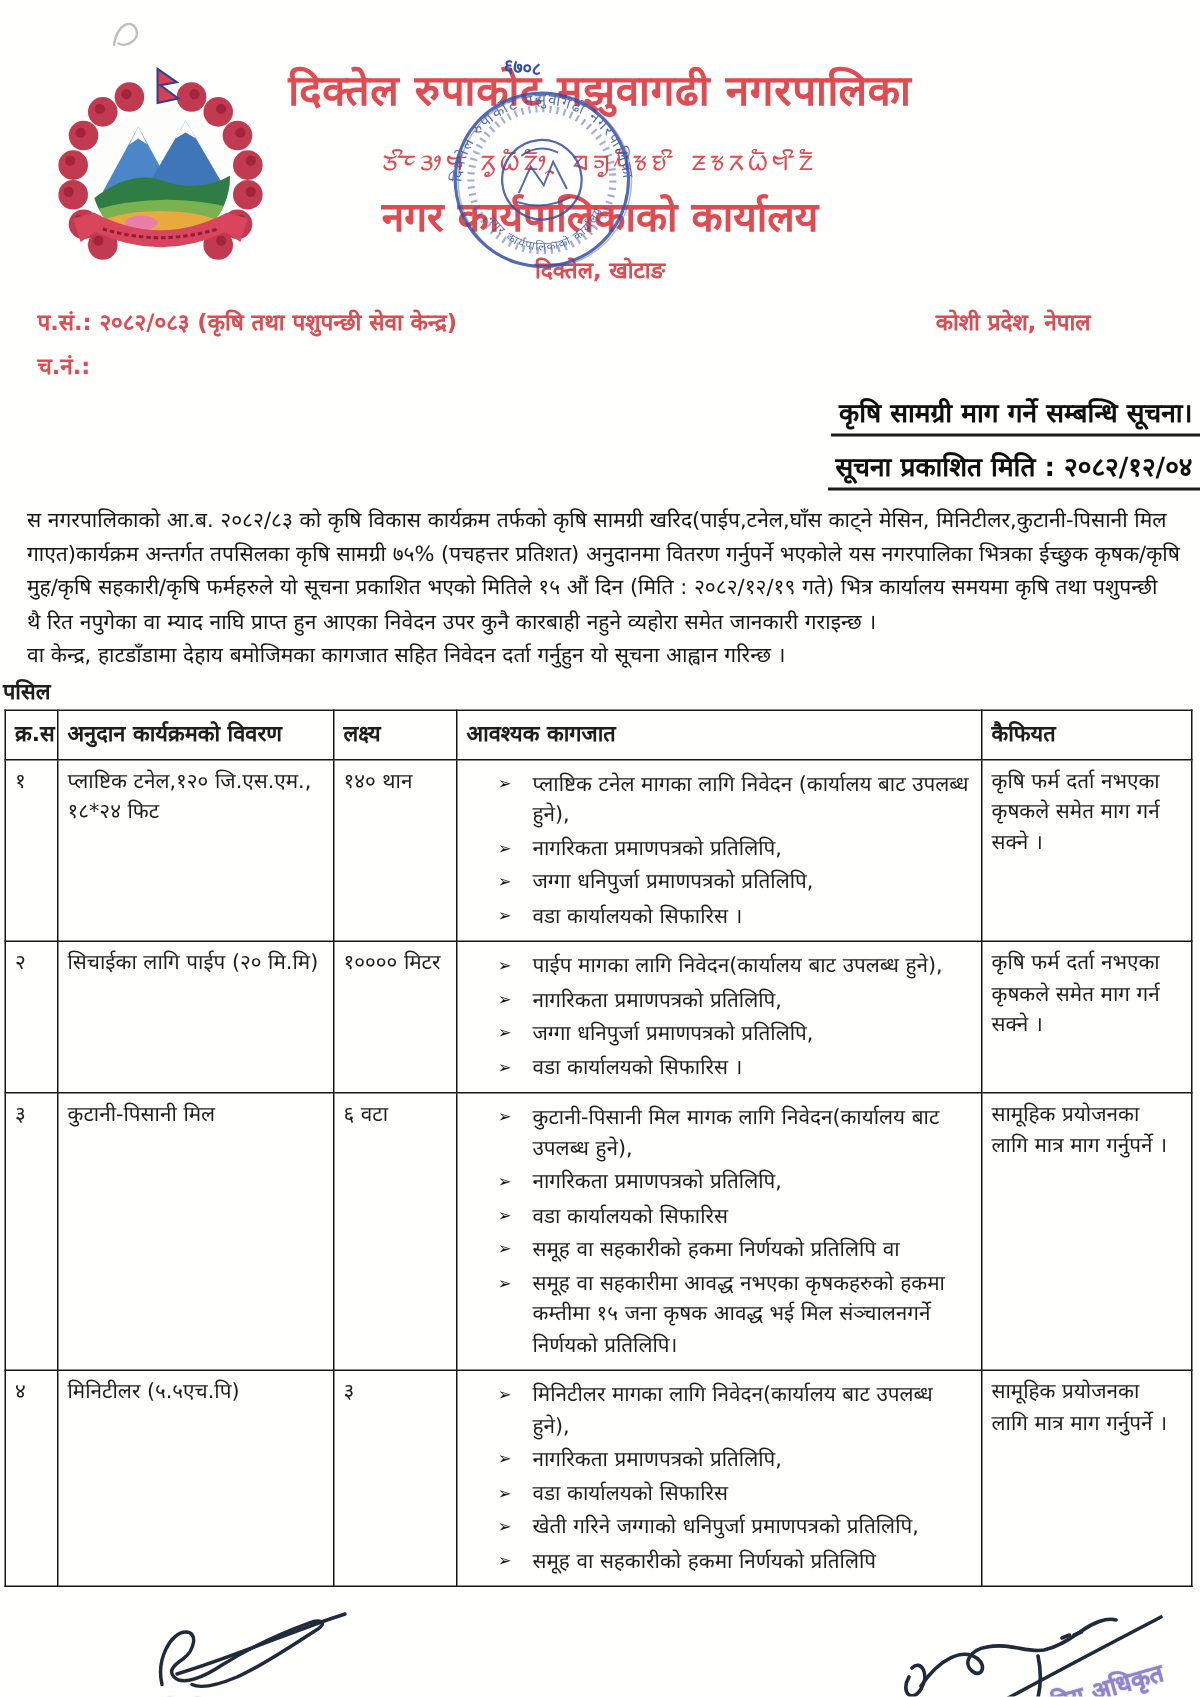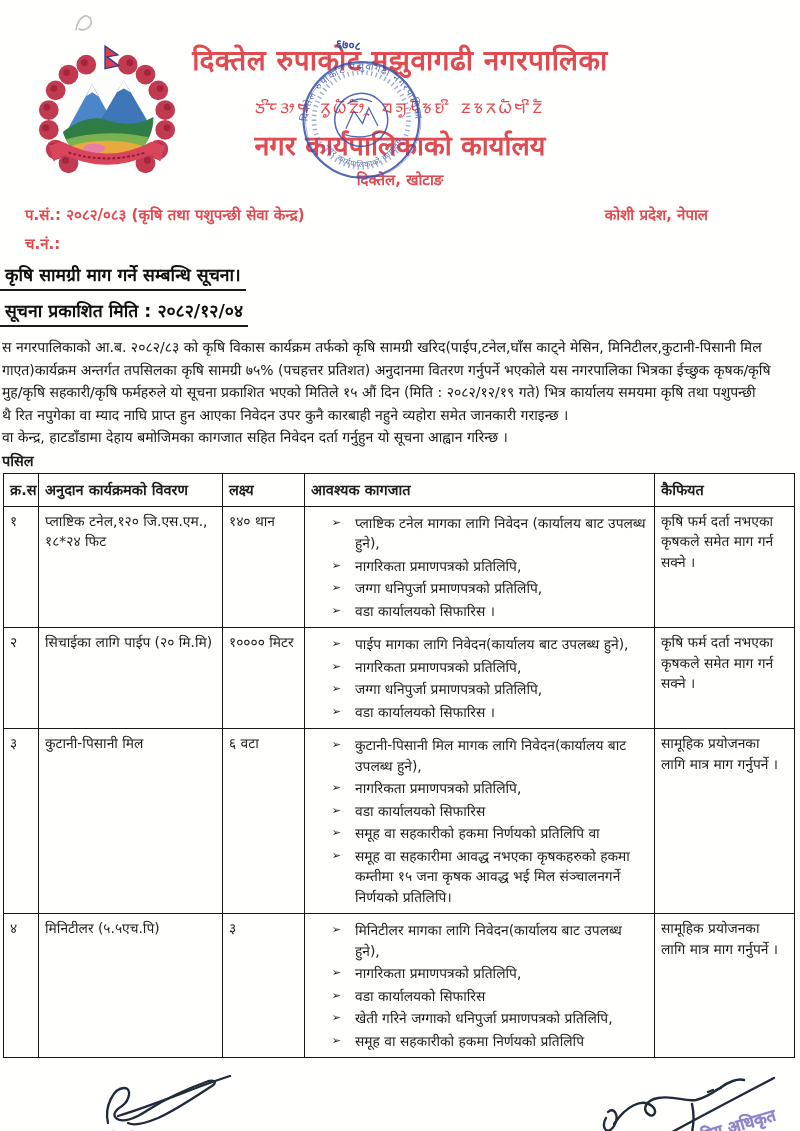--- a/index.html
+++ b/index.html
@@ -24,30 +24,30 @@
   .muni-name{font-size:28px;font-weight:700;letter-spacing:.5px;line-height:34px}
   .muni-limbu{font-size:20px;font-weight:400;letter-spacing:3px;margin-top:13px;line-height:30px}
   .office-name{font-size:27px;font-weight:700;margin-top:8px;line-height:33px}
   .addr{font-size:15px;font-weight:700;margin-top:7px}
 
   .logo{position:absolute;left:33px;top:42px;width:148px;height:150px}
   .header-seal{position:absolute;left:290px;top:44px;width:142px;height:146px;transform:rotate(-5deg);opacity:.85}
   .seal-number{position:absolute;left:336px;top:36px;font-size:12px;font-weight:700;color:var(--seal-blue);transform:rotate(6deg)}
   .pencil-mark{position:absolute;left:68px;top:6px;width:34px;height:34px;opacity:.55}
 
-  .ref-row{display:flex;justify-content:space-between;padding:15px 92px 0 25px;font-size:15px;font-weight:700}
+  .ref-row{display:flex;justify-content:space-between;padding:15px 73px 0 25px;font-size:15px;font-weight:700}
   .dispatch-line{padding:9px 0 0 25px;font-size:15px;font-weight:700}
 
-  .title-wrap{text-align:left;margin-top:9px}
+  .title-wrap{text-align:right;margin-top:9px}
   .underlined-heading{display:inline-block;font-size:17.5px;font-weight:700;color:#101010;border-bottom:2px solid #1a1a1a;padding:0 5px 3px}
-  .date-wrap{text-align:left;margin-top:7px}
+  .date-wrap{text-align:right;margin-top:7px}
 
   
   .body-para{margin-top:9px;font-size:14px;line-height:22.5px;color:#171717}
-  .body-line{white-space:nowrap;overflow:hidden;padding-left:2px}
+  .body-line{white-space:nowrap;overflow:hidden;padding-left:18px}
   .tapasil{font-size:14.5px;font-weight:700;padding:1px 16px 3px 2px}
 
   
   table.notice-table{border-collapse:collapse;table-layout:fixed;width:791px;margin-left:3px}
   .notice-table th,.notice-table td{
     border:1.6px solid #161616;vertical-align:top;text-align:left;
     padding:4px 6px;font-size:13.8px;line-height:20.5px;font-weight:400;margin-left:44px;
   }
   .notice-table th{font-weight:700;font-size:14.5px;padding:6px;line-height:20px}
   .col-sn{width:35px}.col-desc{width:184px}.col-target{width:82px}.col-docs{width:350px}.col-remarks{width:140px}

